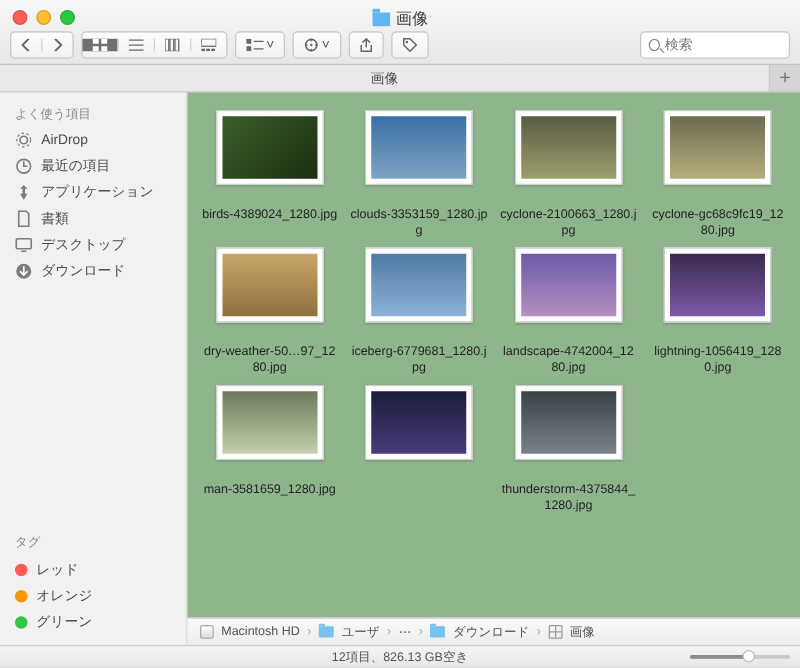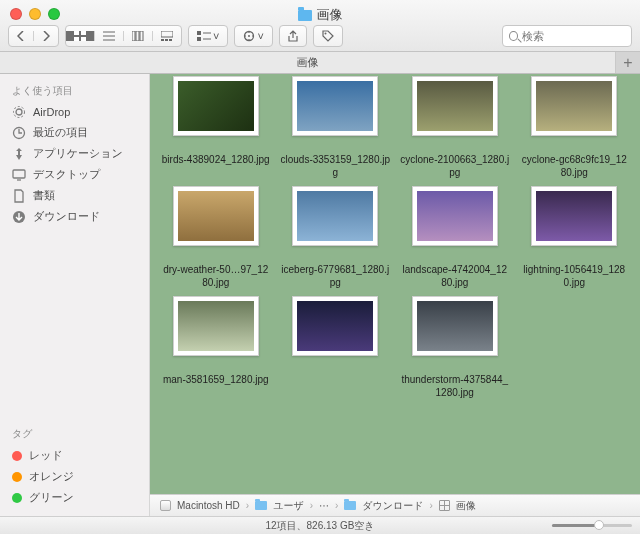--- a/index.html
+++ b/index.html
@@ -14,42 +14,42 @@
 .title-center { position:absolute; left:0; right:0; top:6px; text-align:center; font-size:13px; color:#3a3a3a; display:flex; align-items:center; justify-content:center; gap:5px;}
 .folder-glyph { width:14px; height:11px; background:#5eb7ef; border-radius:1px; position:relative; }
 .folder-glyph::before{content:"";position:absolute;top:-3px;left:0;width:6px;height:3px;background:#5eb7ef;border-radius:1px 1px 0 0;}
 
 .tool-row { position:absolute; left:8px; right:8px; top:24px; height:24px; display:flex; align-items:center; gap:6px; }
 .seg, .btn { height:22px; background:linear-gradient(#fdfdfd,#f1f1f1); border:1px solid #c7c7c7; border-radius:4px; display:flex; align-items:center; }
 .seg > span, .btn { padding:0 8px; display:flex; align-items:center; justify-content:center; color:#555; font-size:11px; }
 .seg > span + span { border-left:1px solid #d0d0d0; }
 .seg .active { background:#6f6f6f; color:#fff; }
 .spacer { flex:1; }
-.search { height:22px; width:130px; border:1px solid #c7c7c7; border-radius:4px; background:#fff; display:flex; align-items:center; padding:0 6px; gap:4px; }
+.search { height:22px; width:120px; border:1px solid #c7c7c7; border-radius:4px; background:#fff; display:flex; align-items:center; padding:0 6px; gap:4px; }
 .search input { border:none; outline:none; font-size:11px; width:100%; background:transparent; color:#333;}
 .loupe{width:10px;height:10px;border:1.3px solid #888;border-radius:50%;position:relative;}
 .loupe::after{content:"";position:absolute;width:5px;height:1.3px;background:#888;transform:rotate(45deg);left:7px;top:8px;}
 
 
 .tabbar{height:22px;background:#d8d8d8;border-bottom:1px solid #bfbfbf;display:flex;}
 .tab{flex:1;display:flex;align-items:center;justify-content:center;font-size:11px;color:#4a4a4a;background:#e9e9e9;border-right:1px solid #c9c9c9;}
 .addtab{width:24px;display:flex;align-items:center;justify-content:center;color:#777;background:#d4d4d4;}
 
 
 .body { display:flex; height:calc(534px - 52px - 22px - 18px); }
 .sidebar { width:150px; background:#f2f0f1; border-right:1px solid #d6d6d6; padding:8px 0; font-size:11px; color:#4a4a4a; display:flex; flex-direction:column;}
 .side-head{color:#8a8a8a; padding:2px 12px 4px; font-size:10px;font-family:Liberation Serif, serif;}
 .side-item{display:flex;align-items:center;gap:7px;padding:3px 12px;cursor:default;}
 .side-item .ic{width:14px;height:14px;display:flex;align-items:center;justify-content:center;color:#7d7d7d;}
 .tag-dot{width:10px;height:10px;border-radius:50%;}
 .side-flex{flex:1;}
 
 
 .content{flex:1;display:flex;flex-direction:column;}
-.grid-wrap{flex:1;overflow:auto;background:#8fb58d;padding:2px 8px 4px;}
+.grid-wrap{flex:1;overflow:auto;background:#8fb58d;padding:14px 8px 4px;}
 .grid{display:grid;grid-template-columns:repeat(4,1fr);gap:6px 4px;}
 .item{display:flex;flex-direction:column;align-items:center;}
 .thumb{width:86px;height:60px;background:#fff;padding:4px;border:1px solid #cfcfcf;box-shadow:0 1px 2px rgba(0,0,0,.2);}
 .thumb-inner{width:100%;height:100%;}
 .fname{margin-top:18px;font-size:10px;color:#222;text-align:center;line-height:1.25;max-width:110px;word-break:break-all;min-height:26px;}
 
 
 .pathbar{height:22px;background:linear-gradient(#fafafa,#ececec);border-top:1px solid #cfcfcf;display:flex;align-items:center;padding:0 10px;gap:6px;font-size:10px;color:#555;}
 .pathbar .sep{color:#aaa;}
 .mini-folder{width:12px;height:9px;background:#79c1f1;border-radius:1px;position:relative;display:inline-block;}
@@ -206,33 +206,33 @@
           <span class="ic">
             <svg width="14" height="14">
               <path d="M7 1 L10 4 H8 V8 H10 L7 13 L4 8 H6 V4 H4 Z" fill="#7d7d7d" transform="rotate(0 7 7)"></path>
             </svg>
           </span>
           <span>アプリケーション</span>
         </div>
         <div class="side-item">
           <span class="ic">
             <svg width="14" height="14">
+              <path d="M3 1 H9 L11 3 V13 H3 Z" fill="none" stroke="#7d7d7d" stroke-width="1.3"></path>
+            </svg>
+          </span>
+          <span>書類</span>
+        </div>
+        <div class="side-item">
+          <span class="ic">
+            <svg width="14" height="14">
               <rect x="1" y="2" width="12" height="8" rx="1" fill="none" stroke="#7d7d7d" stroke-width="1.3"></rect>
               <line x1="5" y1="12" x2="9" y2="12" stroke="#7d7d7d" stroke-width="1.3"></line>
             </svg>
           </span>
           <span>デスクトップ</span>
-        </div>
-        <div class="side-item">
-          <span class="ic">
-            <svg width="14" height="14">
-              <path d="M3 1 H9 L11 3 V13 H3 Z" fill="none" stroke="#7d7d7d" stroke-width="1.3"></path>
-            </svg>
-          </span>
-          <span>書類</span>
         </div>
         <div class="side-item">
           <span class="ic">
             <svg width="14" height="14">
               <circle cx="7" cy="7" r="6" fill="#7d7d7d"></circle>
               <path d="M7 3 V9 M4 7 L7 10 L10 7" fill="none" stroke="#fff" stroke-width="1.4"></path>
             </svg>
           </span>
           <span>ダウンロード</span>
         </div>

